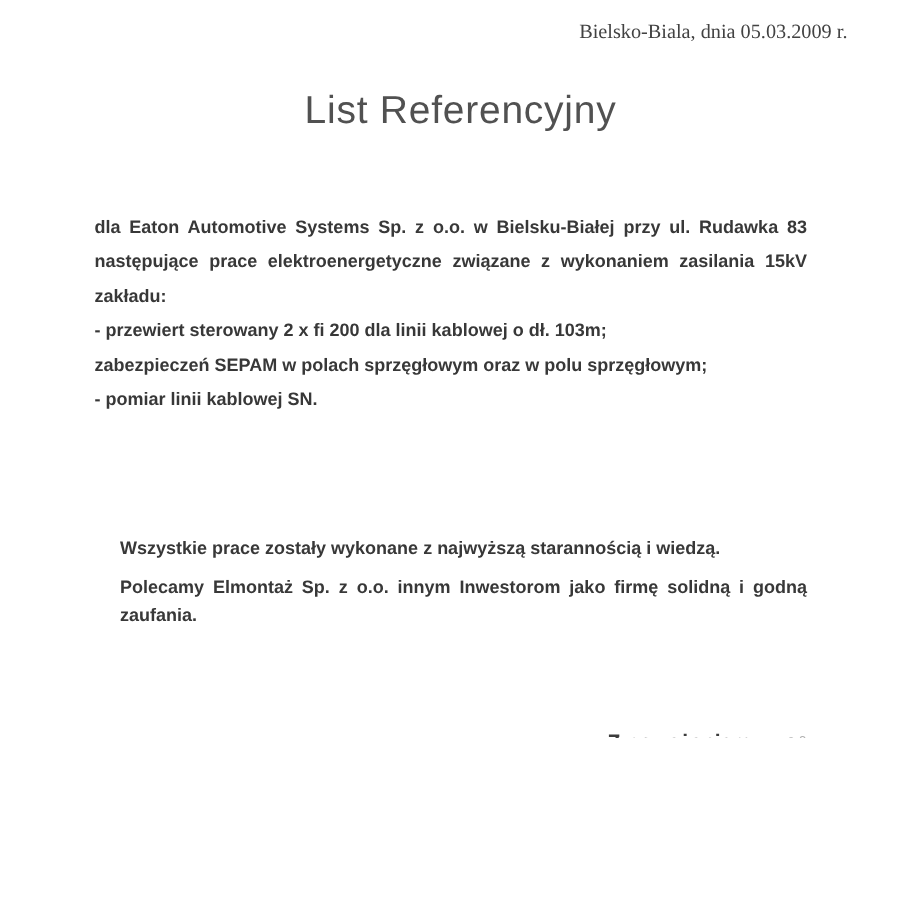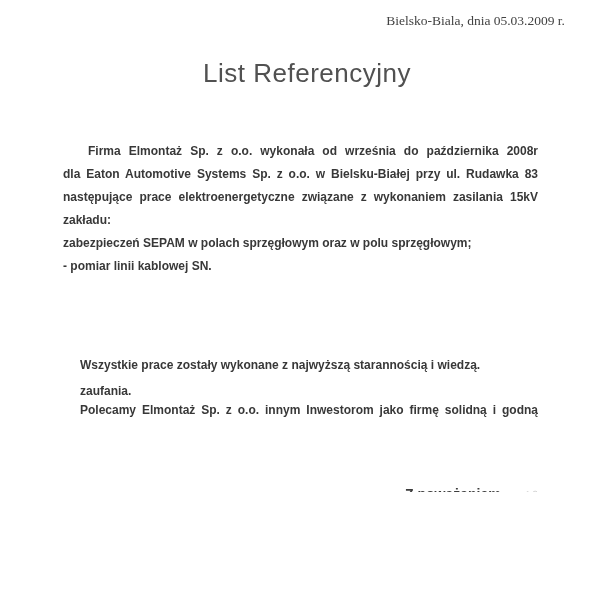--- a/index.html
+++ b/index.html
@@ -67,34 +67,34 @@
 <body>
 
 <div class="page">
 
   <div class="date-line">Bielsko-Biala, dnia 05.03.2009 r.</div>
 
   <div class="doc-title">List Referencyjny</div>
 
   <div class="body-block">
 
-  <div class="line just indent">Firma Elmontaż Sp. z o.o. wykonała od września do października 2008r</div>
       <div class="line just">dla Eaton Automotive Systems Sp. z o.o. w Bielsku-Białej przy ul. Rudawka 83</div>
       <div class="line just">następujące prace elektroenergetyczne związane z wykonaniem zasilania 15kV</div>
       <div class="line">zakładu:</div>
+      <div class="line">- przewiert sterowany 2 x fi 200 dla linii kablowej o dł. 103m;</div>
       <div class="line">zabezpieczeń SEPAM w polach sprzęgłowym oraz w polu sprzęgłowym;</div>
       <div class="line">- pomiar linii kablowej SN.</div>
     </div>
 
   <div class="para2">Wszystkie prace zostały wykonane z najwyższą starannością i wiedzą.</div>
 
   <div class="para3">
 
-  <div class="line">zaufania.</div>
-      <div class="line just">Polecamy Elmontaż Sp. z o.o. innym Inwestorom jako firmę solidną i godną</div>
+  <div class="line just">Polecamy Elmontaż Sp. z o.o. innym Inwestorom jako firmę solidną i godną</div>
+      <div class="line">zaufania.</div>
     </div>
 
   <div class="closing">Z poważaniem</div>
 
   <div class="stamp">
     <div class="stamp-line-co">Eaton Automotive Systems Sp. z o.o.</div>
     <div>KIEROWNIK DZIAŁU UTRZYMANIA</div>
     <div>OGÓLNEGO I BEZPIECZEŃSTWA ZAKŁADU</div>
   </div>
 

